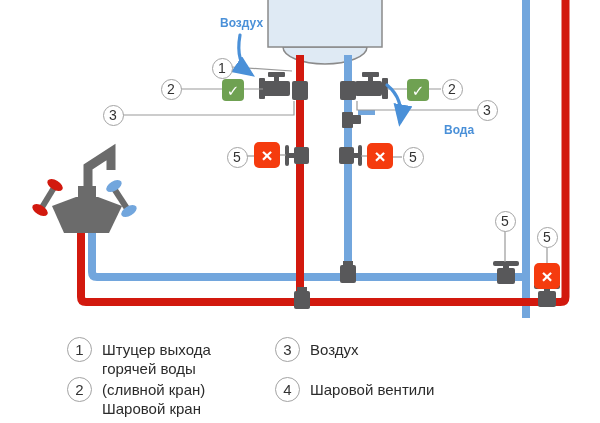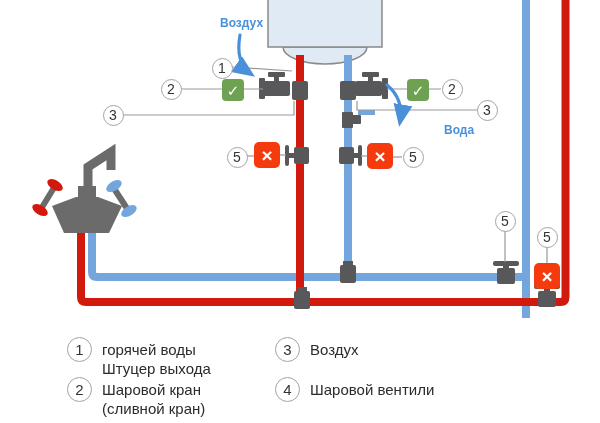--- a/index.html
+++ b/index.html
@@ -162,29 +162,29 @@
   <div class="callout" style="left:226.5px;top:146.5px;">5</div>
   <div class="callout" style="left:402.5px;top:146.5px;">5</div>
   <div class="callout" style="left:441.5px;top:78.5px;">2</div>
   <div class="callout" style="left:476.5px;top:99.5px;">3</div>
   <div class="callout" style="left:494.5px;top:210.5px;">5</div>
   <div class="callout" style="left:536.5px;top:226.5px;">5</div>
 
   <div class="legend-item" style="left:67px;top:337px;">
     <div class="legend-circle">1</div>
     <div class="legend-text">
+      <div>Штуцер выхода</div>
       <div>горячей воды</div>
-      <div>Штуцер выхода</div>
     </div>
   </div>
   <div class="legend-item" style="left:67px;top:377px;">
     <div class="legend-circle">2</div>
     <div class="legend-text">
+      <div>(сливной кран)</div>
       <div>Шаровой кран</div>
-      <div>(сливной кран)</div>
     </div>
   </div>
   <div class="legend-item" style="left:275px;top:337px;">
     <div class="legend-circle">3</div>
     <div class="legend-text">
       <div>Воздух</div>
     </div>
   </div>
   <div class="legend-item" style="left:275px;top:377px;">
     <div class="legend-circle">4</div>

